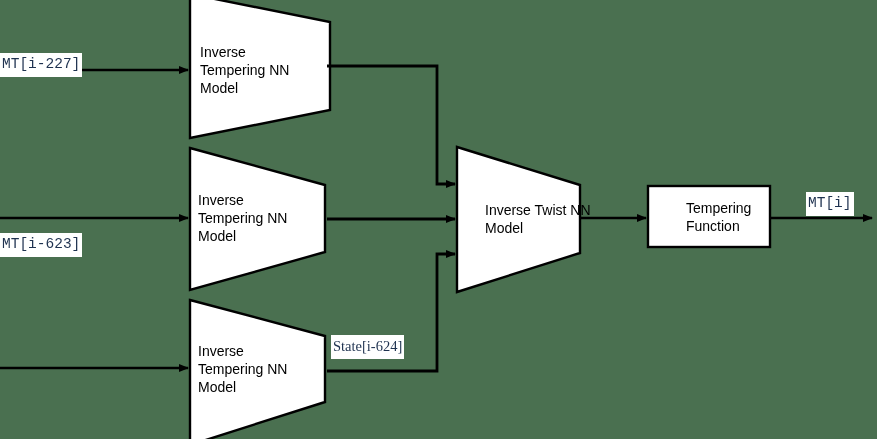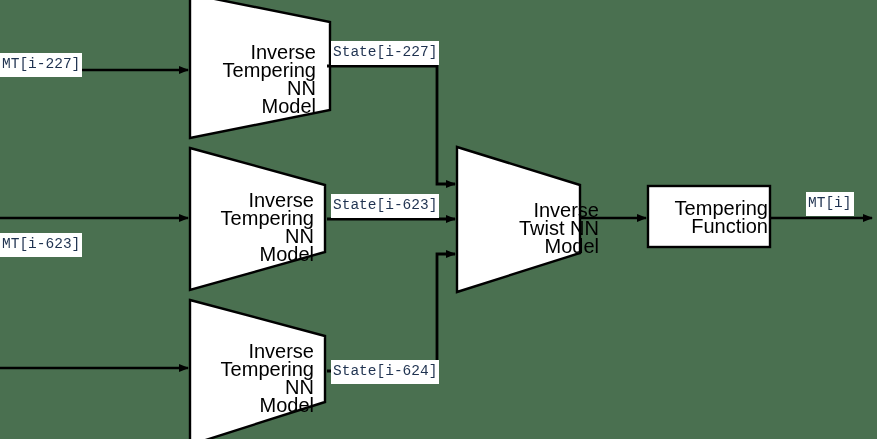--- a/index.html
+++ b/index.html
@@ -19,23 +19,23 @@
     position: absolute;
     left: 0;
     top: 0;
     width: 877px;
     height: 439px;
   }
   .shape-label {
     position: absolute;
     color: #000000;
     font-family: "Liberation Sans", sans-serif;
-    font-size: 20px;
+    font-size: 14px;
     line-height: 18px;
-    text-align: right;
+    text-align: left;
     white-space: pre-line;
     pointer-events: none;
   }
   .edge-label {
     position: absolute;
     background: #ffffff;
     color: #1f3250;
     font-family: "Liberation Mono", monospace;
     font-size: 14.5px;
     line-height: 17px;
@@ -89,29 +89,27 @@
 Tempering NN
 Model</div>
 
   <div class="shape-label" style="left:198px; top:342px; width:116px;">Inverse
 Tempering NN
 Model</div>
 
   <div class="shape-label" style="left:461px; top:201px; width:114px;margin-left:24px;">Inverse Twist NN
 Model</div>
 
-  <div class="shape-label" style="left:650px; top:199px; width:118px;">Tempering
+  <div class="shape-label" style="left:650px; top:199px; width:118px;padding-left:36px;">Tempering
 Function</div>
 
   <div class="edge-label" style="left:0px; top:45px;margin-top:8px;">MT[i-227]</div>
 
   <div class="edge-label" style="left:0px; top:193px;margin-top:40px;">MT[i-623]</div>
 
 
-  <div class="edge-label" style="left:331px; top:41px;">State[i-227]</div>
 
-  <div class="edge-label" style="left:331px; top:194px;">State[i-623]</div>
 
-  <div class="edge-label" style="left:331px; top:360px;">State[i-624]</div>
+  <div class="edge-label" style="left:331px; top:335px;font-family:Liberation Serif, serif;">State[i-624]</div>
 
   <div class="edge-label" style="left:806px; top:192px;">MT[i]</div>
 
 </div>
 
 </body></html>

